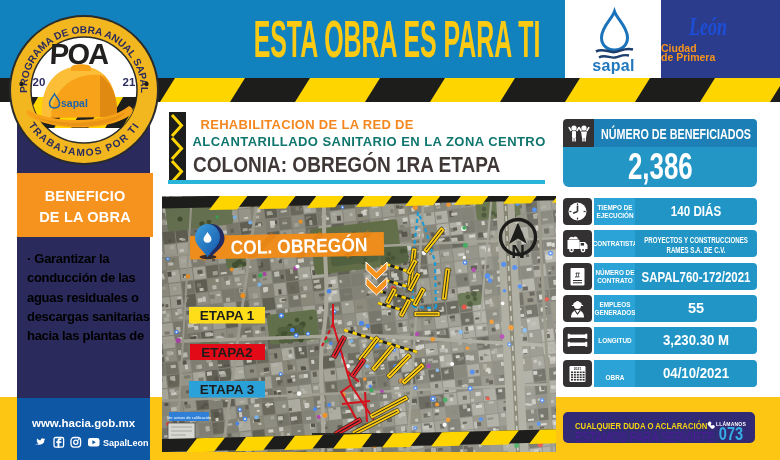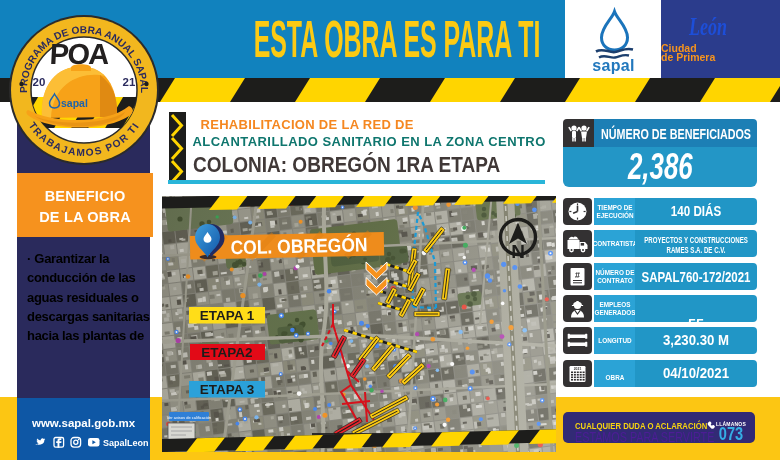--- a/index.html
+++ b/index.html
@@ -46,21 +46,21 @@
 <div class="abs" style="left:17px;top:98px;width:133px;height:300px;background:#2a2a5c;"></div>
 
 <div class="abs" style="left:17px;top:173px;width:136px;height:64px;background:#f6921e;"></div>
 
 <div class="abs" style="left:17px;top:186px;width:136px;text-align:center;color:#ffffff;font-weight:bold;font-size:14.5px;line-height:20.5px;letter-spacing:0.2px;">BENEFICIO<br>DE LA OBRA</div>
 
 <div class="abs" style="left:27px;top:249px;width:124px;color:#000000;font-weight:bold;font-size:13px;line-height:19.3px;letter-spacing:-0.3px;">· Garantizar la conducción de las aguas residuales o descargas sanitarias hacia las plantas de</div>
 
 <div class="abs" style="left:17px;top:398px;width:133px;height:62px;background:#0e57a5;"></div>
 
-<div class="abs" style="left:17px;top:417px;width:133px;text-align:center;color:#ffffff;font-weight:bold;font-size:11.5px;line-height:13px;">www.sapal.gob.mx</div>
+<div class="abs" style="left:17px;top:417px;width:133px;text-align:center;color:#ffffff;font-weight:bold;font-size:11.5px;line-height:13px;">www.hacia.gob.mx</div>
 
 <div class="abs" style="left:34px;top:435px;width:118px;height:13px;">
 <svg width="118" height="13" viewBox="0 0 118 13">
   <path d="M1 9 C3 9 5 8.6 6 7.6 C5 7.6 4 7 3.7 6 C4.2 6.1 4.6 6.1 5 5.9 C3.9 5.6 3.2 4.7 3.2 3.6 C3.5 3.8 4 4 4.4 4 C3.4 3.2 3.3 2.1 3.8 1.2 C5 2.6 6.5 3.4 8.2 3.5 C8 2.2 9 1 10.3 1 C11 1 11.5 1.3 12 1.7 C12.5 1.6 13 1.4 13.5 1.1 C13.3 1.7 13 2.1 12.5 2.4 C13 2.4 13.4 2.3 13.8 2.1 C13.5 2.6 13 3.1 12.6 3.4 C12.7 6.6 10.4 9.9 1 9 Z" fill="#ffffff" transform="translate(0,1.5) scale(0.82)"></path>
   <rect x="20" y="1.5" width="9.6" height="9.6" rx="1.6" fill="none" stroke="#ffffff" stroke-width="1.3"></rect>
   <path d="M27.3 7 h-1.9 v4.8 h-1.9 v-4.8 h-1.3 v-1.7 h1.3 v-1 c0-1.3 .75-2.1 2.1-2.1 h1.7 v1.7 h-1.2 c-.5 0-.65 .2-.65 .65 v.75 h2.1 z" fill="#ffffff"></path>
   <rect x="37" y="1.5" width="9.6" height="9.6" rx="3" fill="none" stroke="#ffffff" stroke-width="1.3"></rect>
   <circle cx="41.8" cy="6.3" r="2.1" fill="none" stroke="#ffffff" stroke-width="1.3"></circle>
   <circle cx="44.6" cy="3.6" r="0.8" fill="#ffffff"></circle>
   <rect x="54" y="2" width="11.5" height="8.6" rx="2.3" fill="#ffffff"></rect>
@@ -3132,21 +3132,21 @@
     <path d="M24.4 12.5 L26.8 8.5 L25.4 7.7 L23 11.6 Z"></path>
     <rect x="19.2" y="19" width="1.5" height="3.5"></rect>
       <rect x="21.4" y="19" width="1.5" height="3.5"></rect>
   </g>
 </svg>
 
 <div class="abs" style="left:594px;top:119px;width:163px;height:28px;background:#1c7fb5;border-radius:0 4px 0 0;"></div>
 <div class="abs" style="left:675.5px;top:119px;height:28px;line-height:29px;color:#ffffff;font-weight:bold;font-size:15px;white-space:nowrap;"><span class="cond" style="transform:translateX(-50%) scaleX(0.717);">NÚMERO DE BENEFICIADOS</span></div>
 
 <div class="abs" style="left:563px;top:147px;width:194px;height:40px;background:#2396c6;border-radius:0 0 6px 6px;"></div>
-<div class="abs" style="left:563px;top:147px;width:194px;height:40px;line-height:40px;text-align:center;color:#ffffff;font-weight:bold;font-size:37px;font-style:italic;"><span class="cond" style="transform:scaleX(0.70);">2,386</span></div>
+<div class="abs" style="left:563px;top:147px;width:194px;height:40px;line-height:40px;text-align:center;color:#ffffff;font-weight:bold;font-size:37px;"><span class="cond" style="transform:scaleX(0.70);">2,386</span></div>
 
 <div class="abs" style="left:563px;top:198.0px;width:29px;height:27px;background:#333132;border-radius:4px;"></div>
 <svg class="abs" style="left:563px;top:198.0px;" width="29" height="27" viewBox="0 0 28 27">
     <circle cx="14" cy="13.5" r="9" fill="#ffffff"></circle>
     <g stroke="#333132" stroke-width="1.2">
       <line x1="14" y1="5.4" x2="14" y2="7.4"></line>
       <line x1="14" y1="19.6" x2="14" y2="21.6"></line>
       <line x1="5.9" y1="13.5" x2="7.9" y2="13.5"></line>
       <line x1="20.1" y1="13.5" x2="22.1" y2="13.5"></line>
     </g>
@@ -3200,21 +3200,21 @@
     <path d="M9.6 10 C9.6 5.8 18.4 5.8 18.4 10 L19.6 10 L19.6 11 L8.4 11 L8.4 10 Z"></path>
     <path d="M7.5 22.5 C7.5 17 11 15 14 15 C17 15 20.5 17 20.5 22.5 Z"></path>
     </g>
     <path d="M11.5 15.6 L14 19 L16.5 15.6" stroke="#333132" stroke-width="1.1" fill="none"></path>
     <rect x="12.8" y="6" width="2.4" height="3" fill="#ffffff"></rect>
   </svg>
 <div class="abs" style="left:594px;top:294.9px;width:41px;height:27px;background:#2ba3d6;"></div>
 <div class="abs" style="left:614.5px;top:300.9px;line-height:8px;color:#fff;font-weight:bold;font-size:7.5px;white-space:nowrap;"><span class="cond" style="transform:translateX(-50%) scaleX(0.85);">EMPLEOS</span></div>
 <div class="abs" style="left:614.5px;top:308.9px;line-height:8px;color:#fff;font-weight:bold;font-size:7.5px;white-space:nowrap;"><span class="cond" style="transform:translateX(-50%) scaleX(0.85);">GENERADOS</span></div>
 <div class="abs" style="left:635px;top:294.9px;width:122px;height:27px;background:#2196c6;border-radius:0 4px 4px 0;"></div>
-<div class="abs" style="left:696px;top:294.9px;height:27px;line-height:27px;color:#fff;font-weight:bold;font-size:14.5px;white-space:nowrap;"><span class="cond" style="transform:translateX(-50%) scaleX(1.000);margin-top:16px;">55</span></div>
+<div class="abs" style="left:696px;top:294.9px;height:27px;line-height:27px;color:#fff;font-weight:bold;font-size:14.5px;white-space:nowrap;"><span class="cond" style="transform:translateX(-50%) scaleX(1.000);">55</span></div>
 
 <div class="abs" style="left:563px;top:327.2px;width:29px;height:27px;background:#333132;border-radius:4px;"></div>
 <svg class="abs" style="left:563px;top:327.2px;" width="29" height="27" viewBox="0 0 28 27">
     <g fill="#ffffff">
     <rect x="5.5" y="7.5" width="17" height="3.6" rx="0.5"></rect>
     <rect x="4.2" y="6.8" width="2.2" height="5" rx="0.6"></rect>
     <rect x="21.6" y="6.8" width="2.2" height="5" rx="0.6"></rect>
     <rect x="5.5" y="15.5" width="17" height="3.6" rx="0.5"></rect>
     <rect x="4.2" y="14.8" width="2.2" height="5" rx="0.6"></rect>
     <rect x="21.6" y="14.8" width="2.2" height="5" rx="0.6"></rect>

